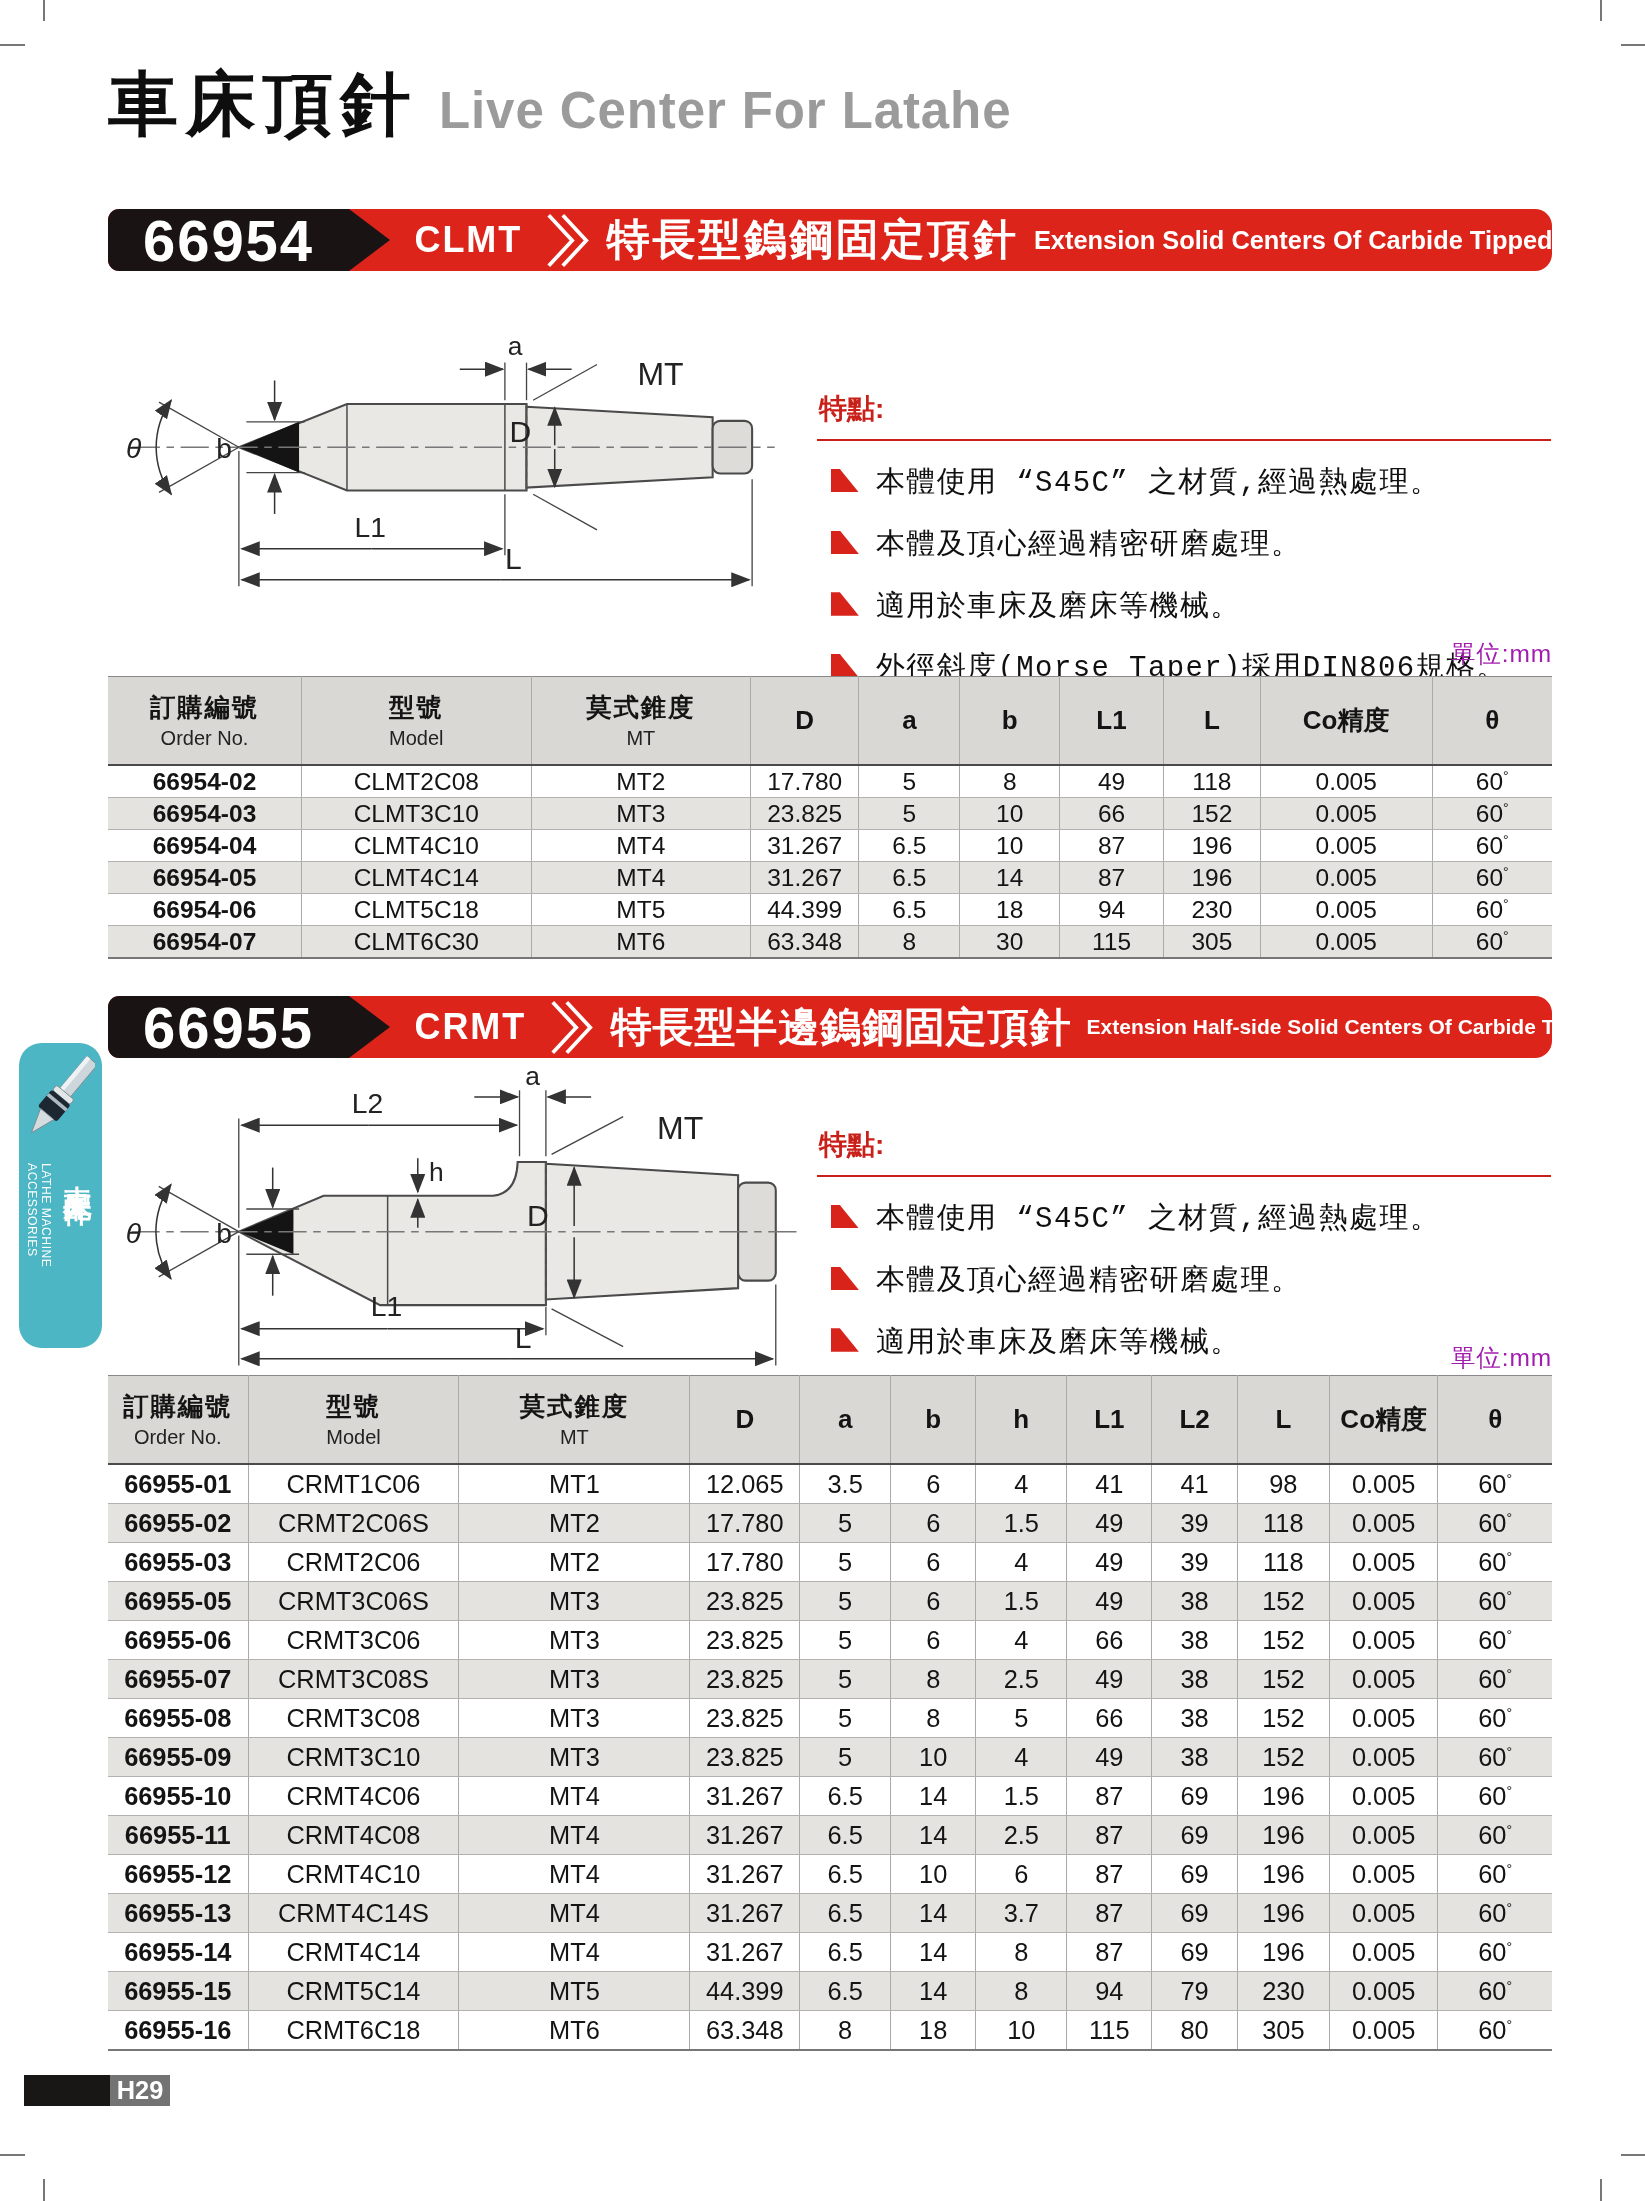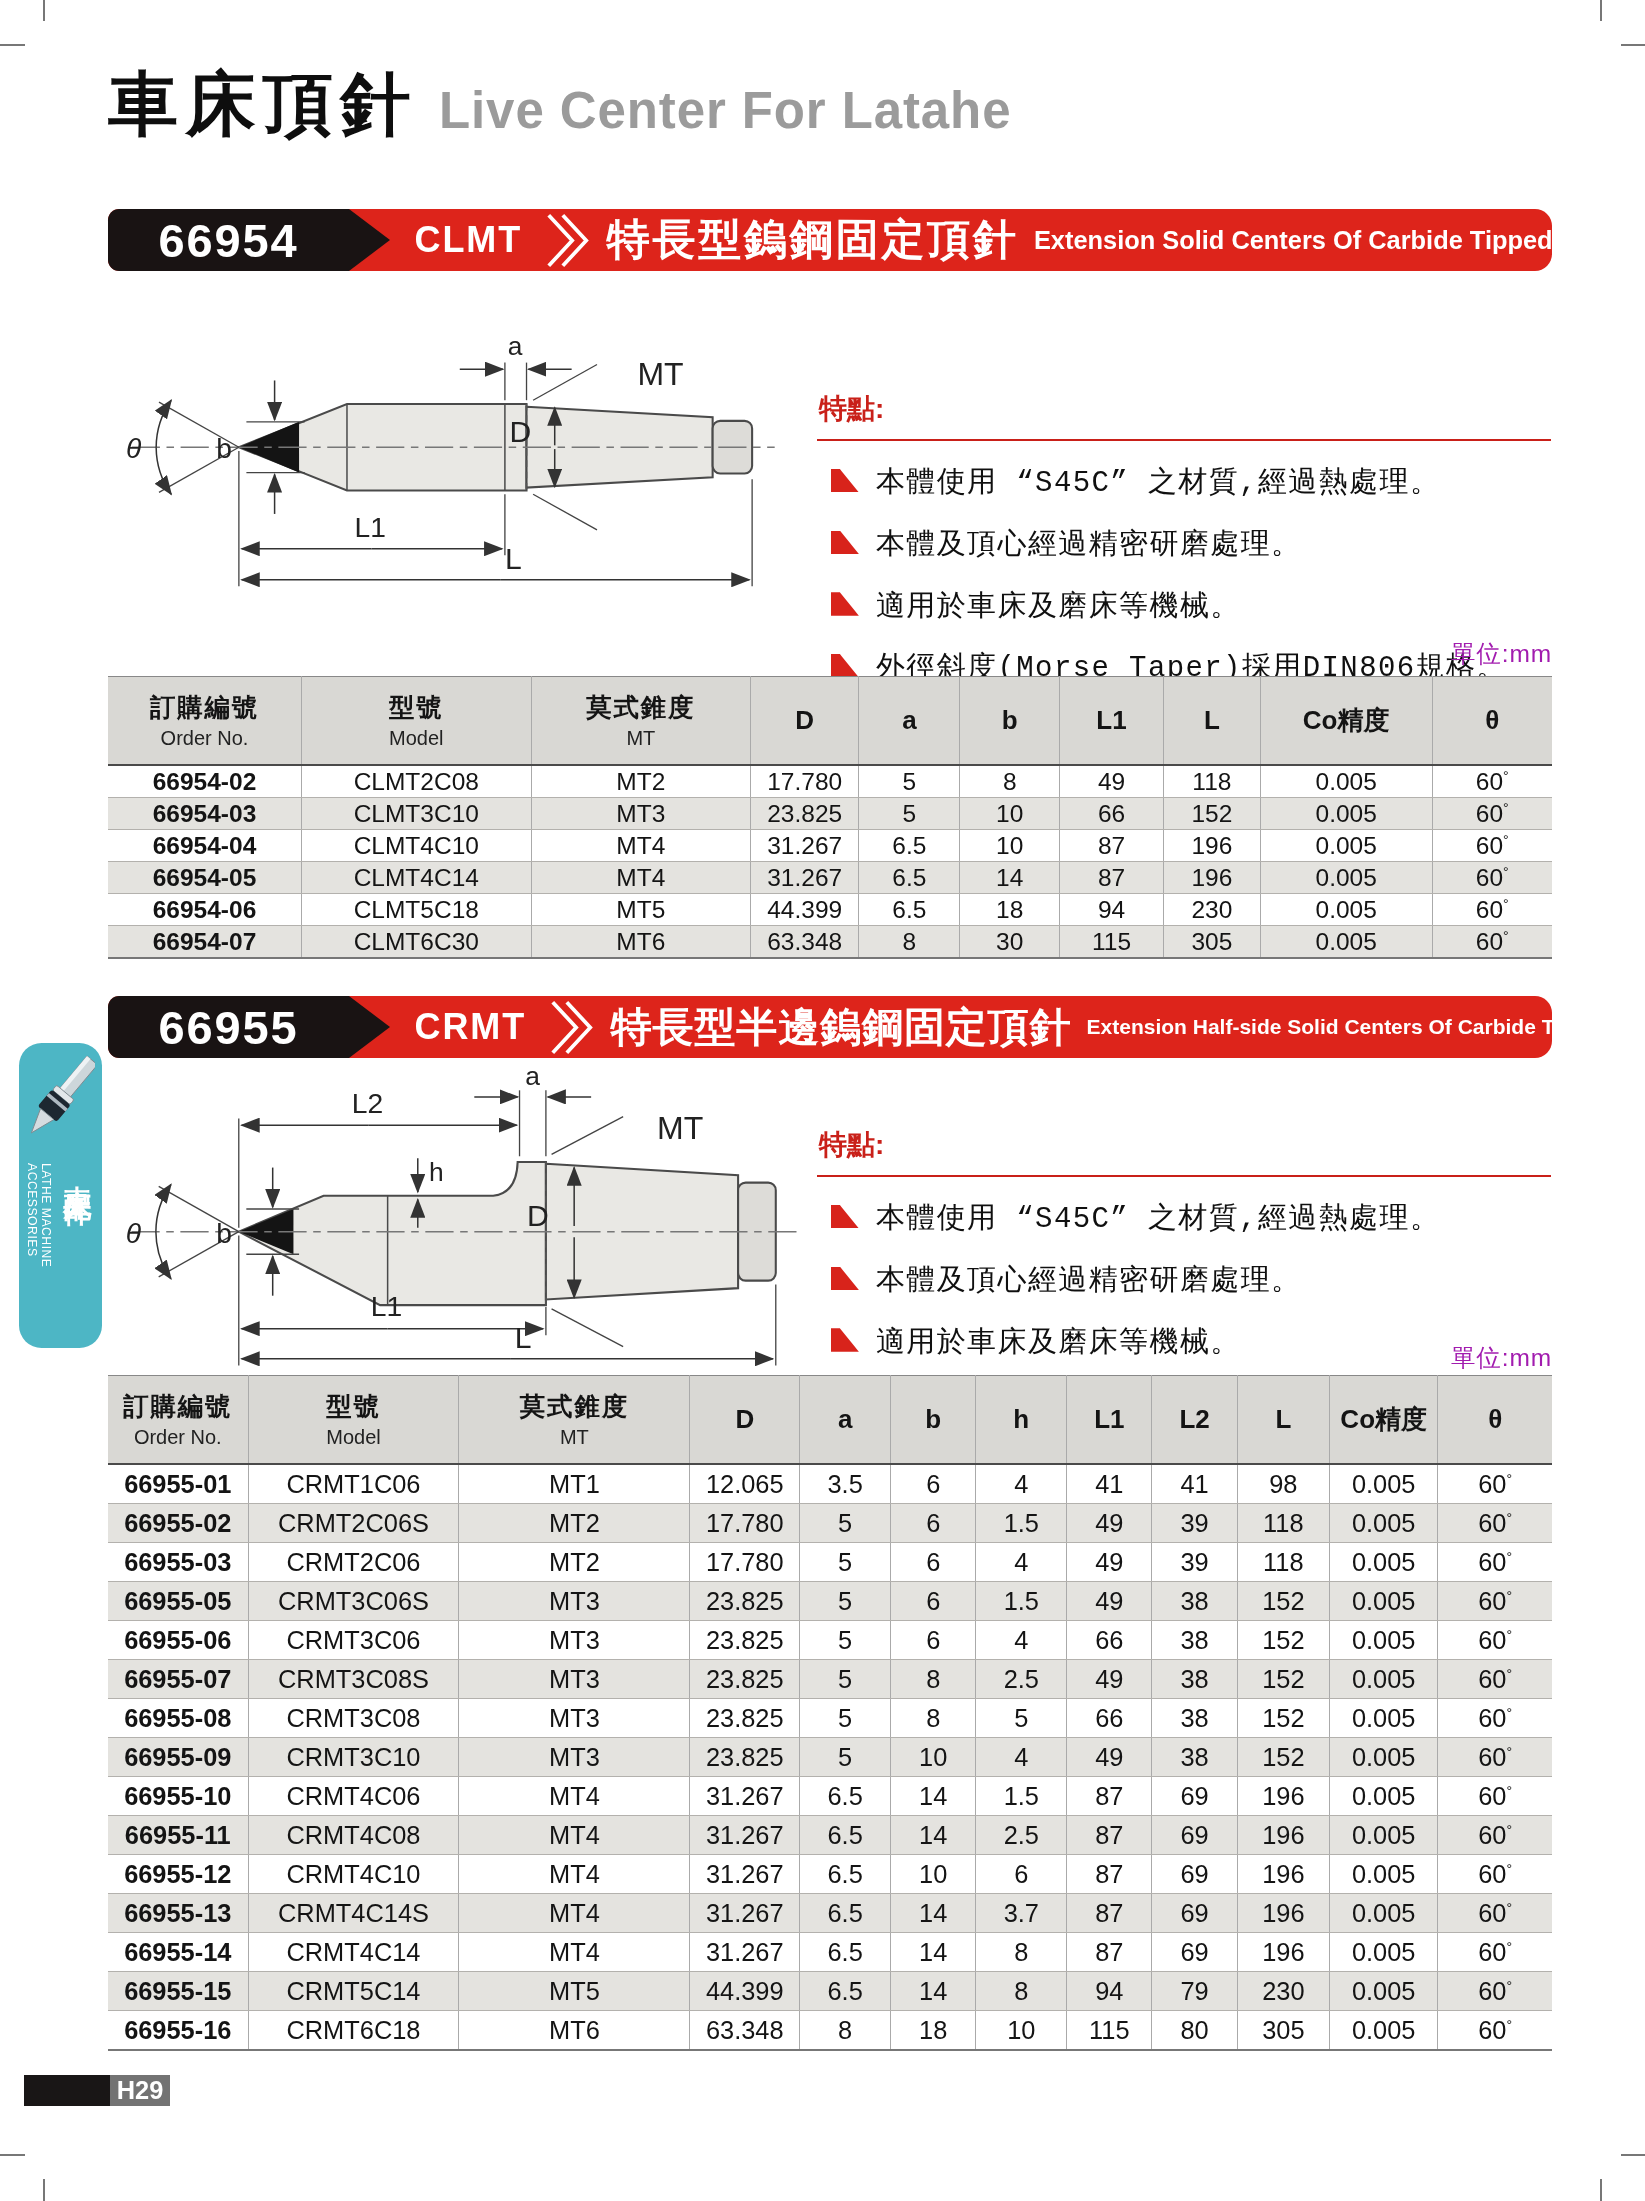--- a/index.html
+++ b/index.html
@@ -12,21 +12,21 @@
   .title-zh{font-size:70px;font-weight:bold;color:#0e0e0e;letter-spacing:7.5px;}
   .title-en{font-size:51px;font-weight:bold;color:#9b9b9b;margin-left:21px;letter-spacing:0.9px;}
 
   
   .banner{position:absolute;left:108px;width:1444px;height:62px;background:#dd241b;
           border-radius:11.3px 17px 17px 11.3px;display:flex;align-items:center;white-space:nowrap;}
   .banner .blk{position:relative;height:100%;width:282px;flex:none;border-radius:11.3px 0 0 11.3px;overflow:hidden;}
   .banner .blk .blk-bg{position:absolute;inset:0;background:#191313;
           clip-path:polygon(0 0, calc(100% - 41px) 0, 100% 50%, calc(100% - 41px) 100%, 0 100%);}
   .banner .code{position:absolute;left:0;top:0;bottom:0;right:41px;display:flex;align-items:center;
-          justify-content:center;color:#fff;font-size:47px;font-weight:bold;letter-spacing:1.9px;}
+          justify-content:center;color:#fff;font-size:58px;font-weight:bold;letter-spacing:1.9px;}
   .banner .series{color:#fff;font-size:36px;font-weight:bold;margin-left:24.5px;letter-spacing:1.9px;}
   .banner .chev{margin-left:22.6px;margin-right:17px;flex:none;display:block;}
   .banner .zh{color:#fff;font-size:43px;font-weight:bold;letter-spacing:2.8px;}
   .banner .en{color:#fff;font-weight:bold;margin-left:15px;}
   .sec1-banner{top:209px;} .sec1-banner .en{font-size:25.4px;}
   .sec2-banner{top:996px;} .sec2-banner .zh{font-size:41px;letter-spacing:0.9px;} .sec2-banner .en{font-size:21px;}
 
   
   .features{position:absolute;width:734px;}
   .features h3{margin:0 0 21px 0;padding:0 0 11.3px 1.9px;font-size:28px;font-weight:bold;color:#c92019;

